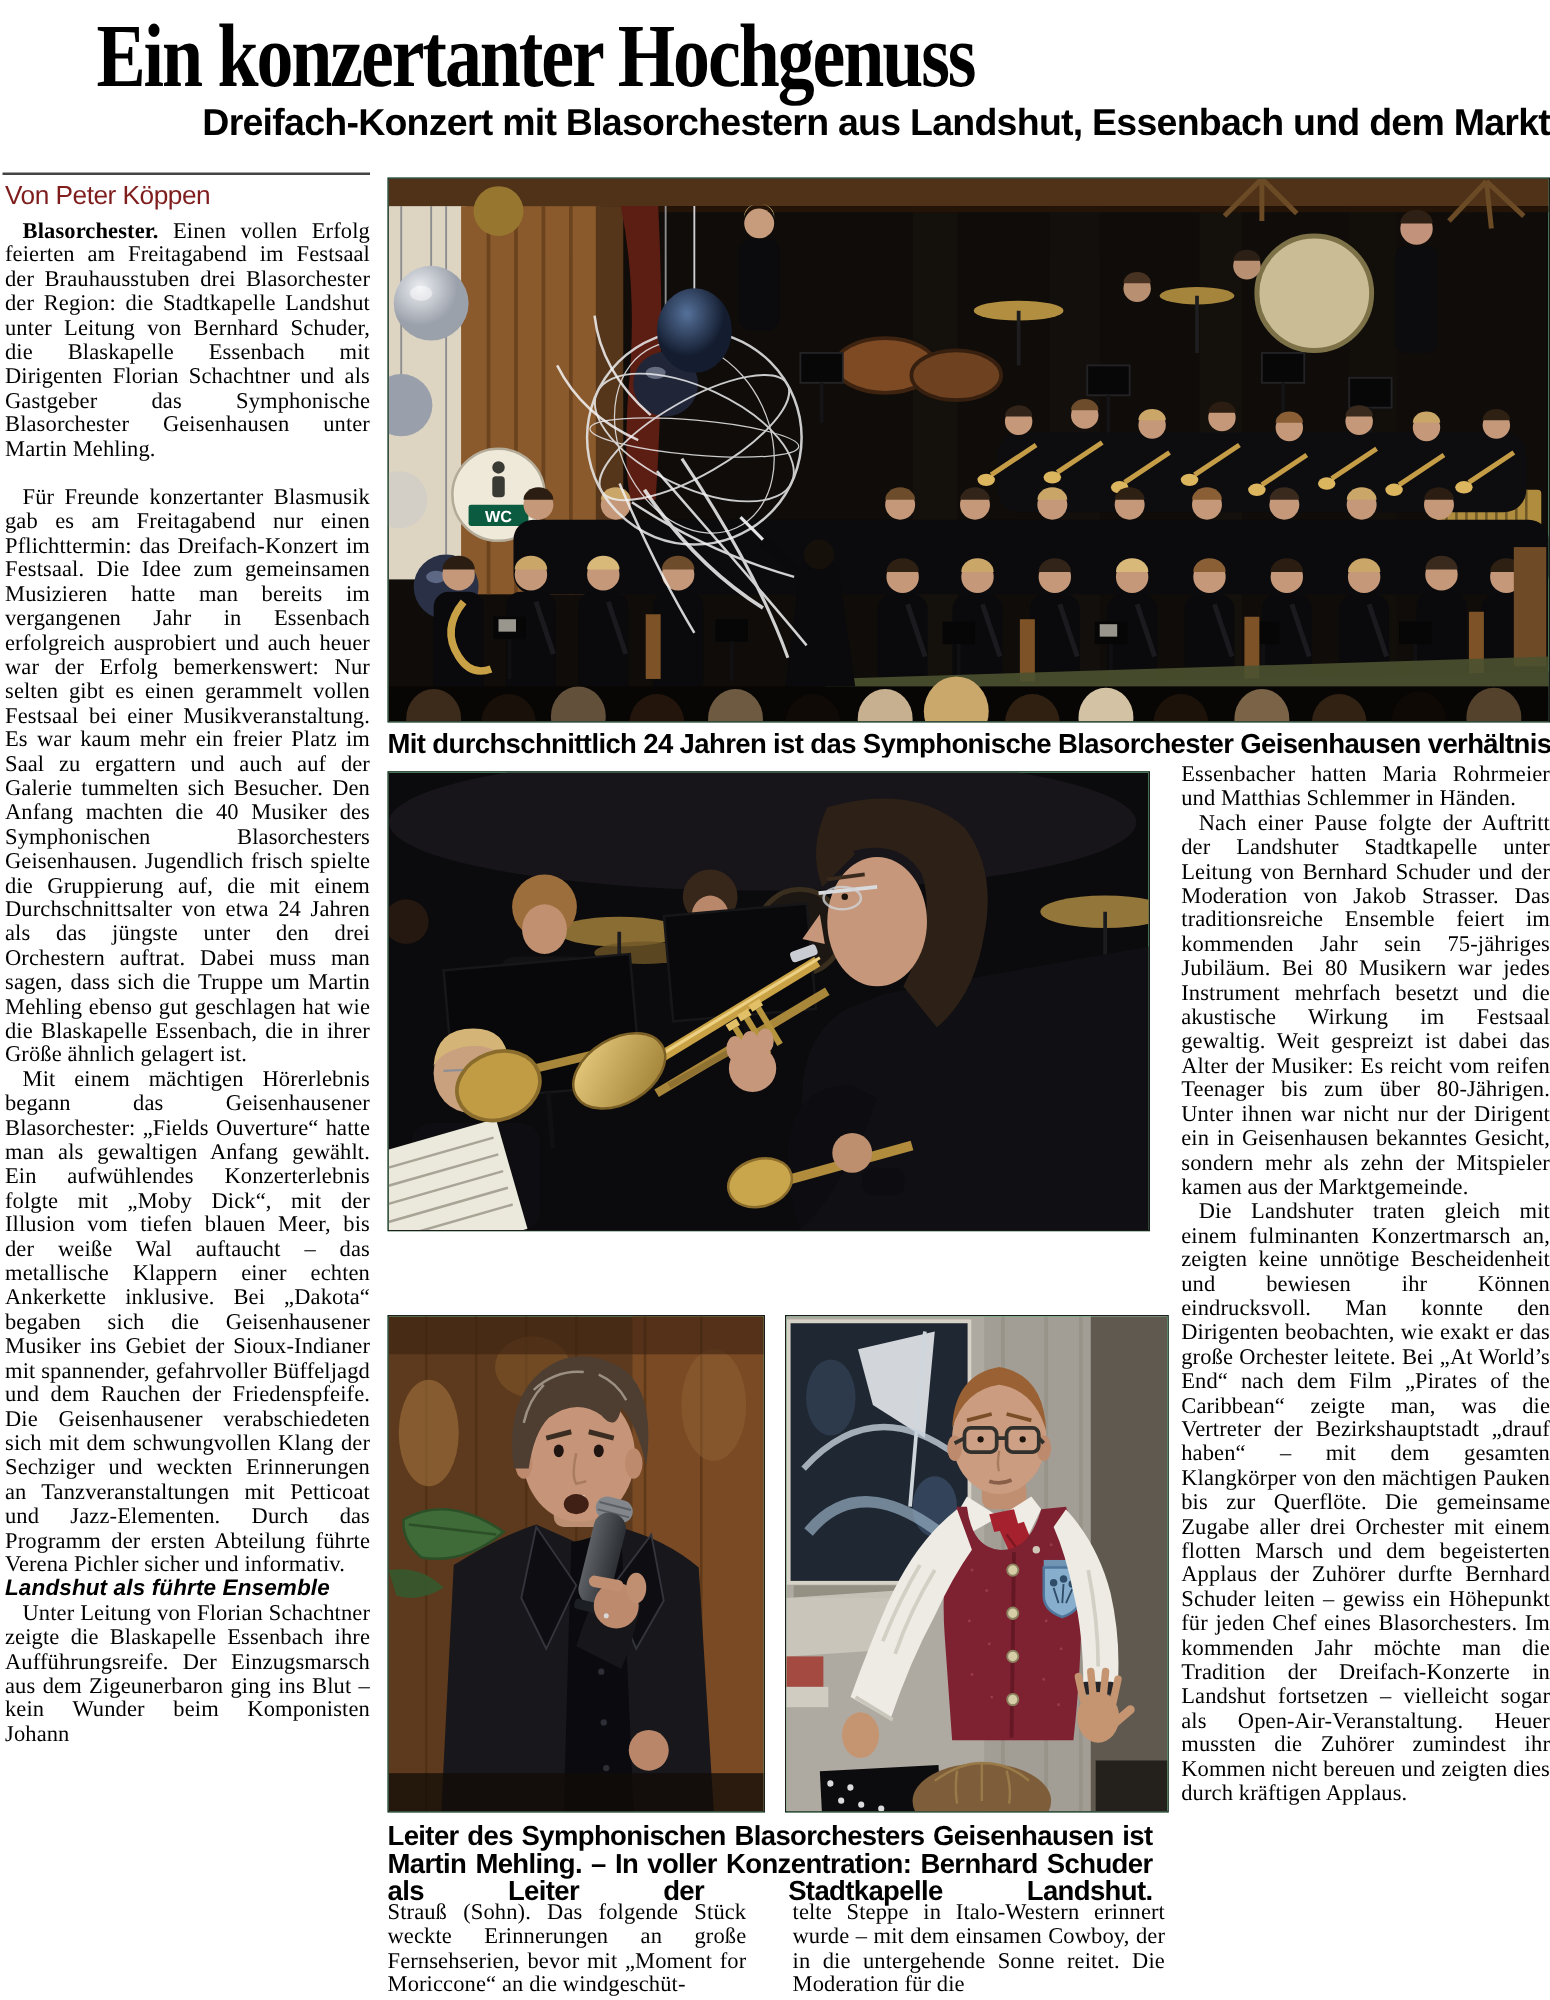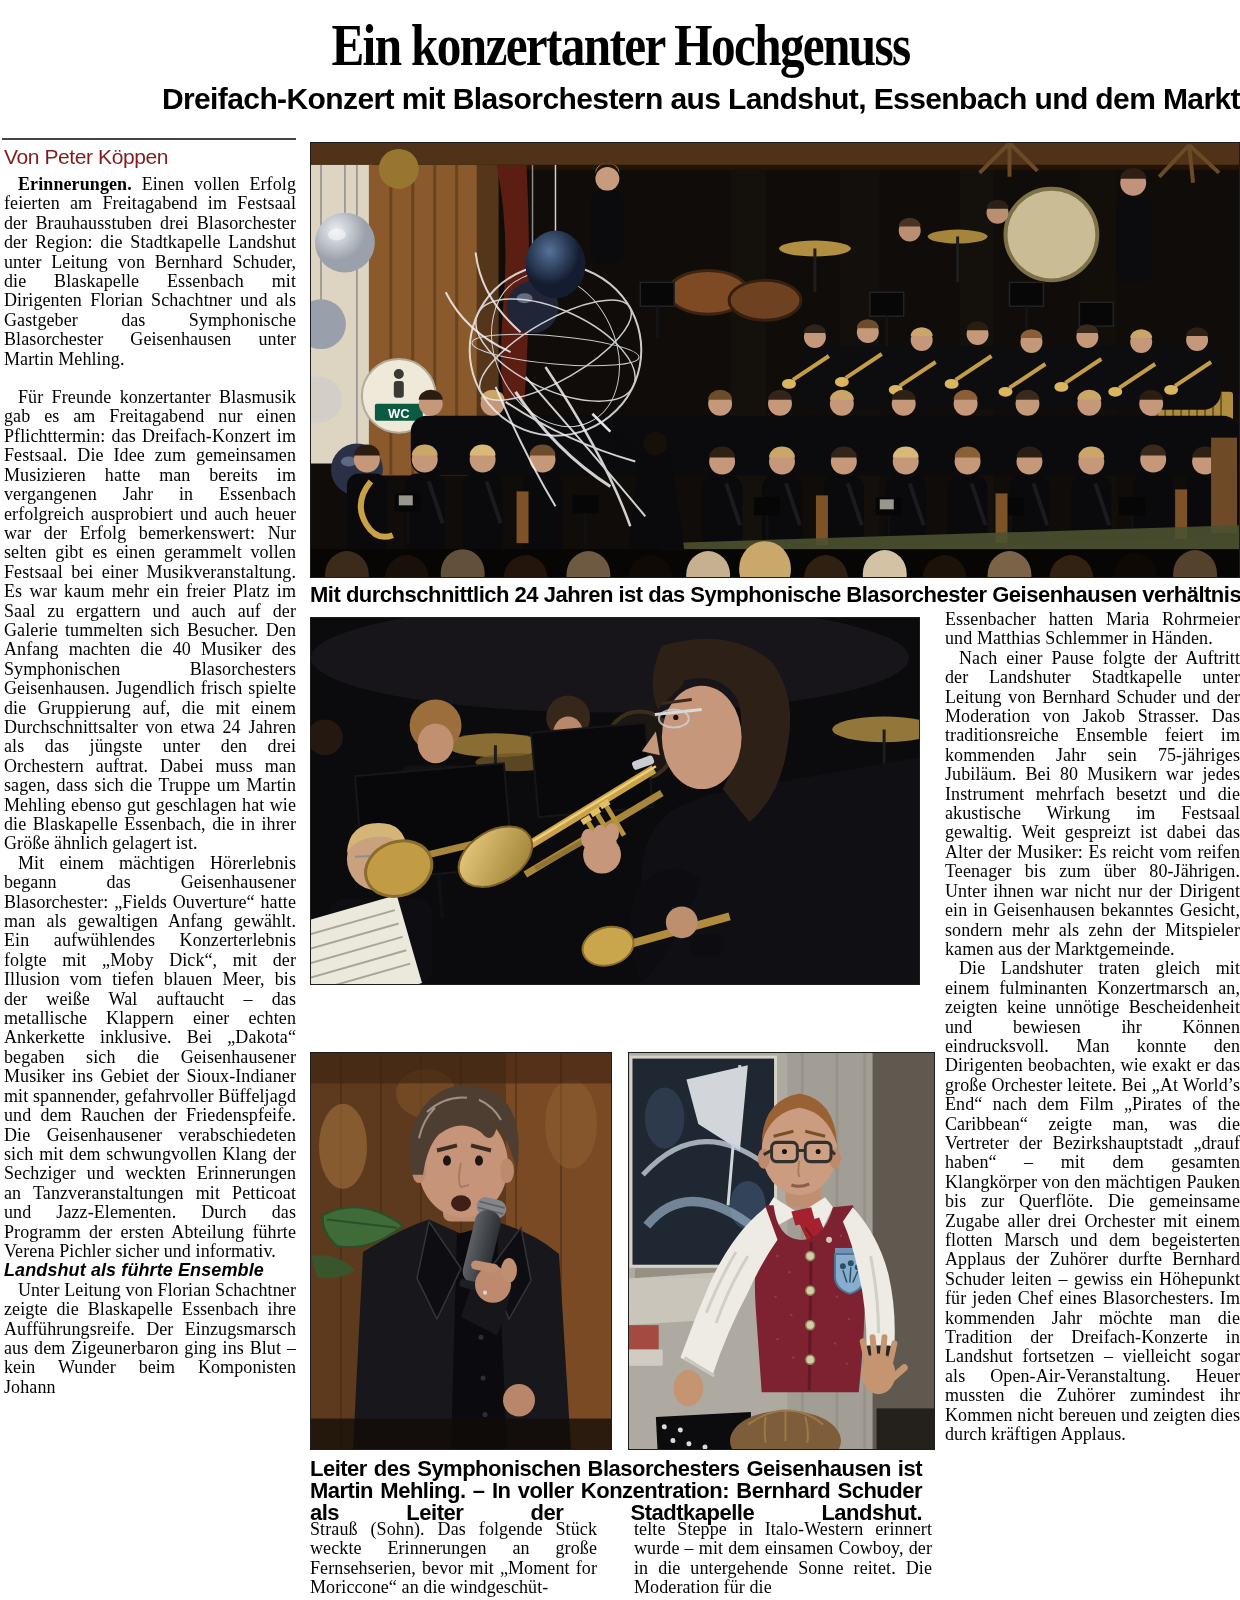--- a/index.html
+++ b/index.html
@@ -1,19 +1,19 @@
 <!DOCTYPE html>
 <html lang="de"><head>
 <meta charset="utf-8">
 <style>
   html,body{margin:0;padding:0;background:#ffffff;}
   #page{position:relative;width:1240px;height:1600px;background:#fff;color:#000;
         overflow:hidden;font-family:"Liberation Serif",serif;}
-  .headline{position:absolute;top:2px;left:0;width:1240px;text-align:center;
-        font-weight:700;font-size:60px;line-height:86px;letter-spacing:-2px;white-space:nowrap;}
+  .headline{position:absolute;top:2px;left:0;width:1240px;text-align:left;
+        font-weight:700;font-size:72px;line-height:86px;letter-spacing:-2px;white-space:nowrap;}
   .headline>span{display:inline-block;transform:scaleX(.82);transform-origin:center;}
   .subheadline{position:absolute;top:82px;left:0;width:1240px;text-align:right;
         font-family:"Liberation Sans",sans-serif;font-weight:700;font-size:30px;
         letter-spacing:-.6px;white-space:nowrap;}
   .byline-rule{position:absolute;left:2px;top:138px;width:294px;height:2px;background:#444;}
   .byline{position:absolute;left:4px;top:145px;font-family:"Liberation Sans",sans-serif;
         font-size:21px;letter-spacing:-.4px;color:#7f1d1d;}
   .colL{position:absolute;left:4px;top:175px;width:292px;height:1425px;overflow:hidden;}
   .colR{position:absolute;left:945px;top:610px;width:295px;height:990px;overflow:hidden;}
   .body-text p{margin:0;text-align:justify;font-size:18px;line-height:19.4px;
@@ -35,21 +35,21 @@
 <body>
 
 <div id="page">
 
   <div class="headline"><span>Ein konzertanter Hochgenuss</span></div>
   <div class="subheadline">Dreifach-Konzert mit Blasorchestern aus Landshut, Essenbach und dem Markt</div>
   <div class="byline-rule"></div>
   <div class="byline">Von Peter Köppen</div>
 
   <div class="colL body-text">
-    <p class="indent"><b>Erinnerungen.</b> <span>Einen vollen Erfolg feierten am Freitagabend im Festsaal der Brauhausstuben drei Blasorchester der Region: die Stadtkapelle Landshut unter Leitung von Bernhard Schuder, die Blaskapelle Essenbach mit Dirigenten Florian Schachtner und als Gastgeber das Symphonische Blasorchester Geisenhausen unter Martin Mehling.</span></p>
+    <p class="indent"><b>Blasorchester.</b> <span>Einen vollen Erfolg feierten am Freitagabend im Festsaal der Brauhausstuben drei Blasorchester der Region: die Stadtkapelle Landshut unter Leitung von Bernhard Schuder, die Blaskapelle Essenbach mit Dirigenten Florian Schachtner und als Gastgeber das Symphonische Blasorchester Geisenhausen unter Martin Mehling.</span></p>
     <p class="indent gap-top">Für Freunde konzertanter Blasmusik gab es am Freitagabend nur einen Pflichttermin: das Dreifach-Konzert im Festsaal. Die Idee zum gemeinsamen Musizieren hatte man bereits im vergangenen Jahr in Essenbach erfolgreich ausprobiert und auch heuer war der Erfolg bemerkenswert: Nur selten gibt es einen gerammelt vollen Festsaal bei einer Musikveranstaltung. Es war kaum mehr ein freier Platz im Saal zu ergattern und auch auf der Galerie tummelten sich Besucher. Den Anfang machten die 40 Musiker des Symphonischen Blasorchesters Geisenhausen. Jugendlich frisch spielte die Gruppierung auf, die mit einem Durchschnittsalter von etwa 24 Jahren als das jüngste unter den drei Orchestern auftrat. Dabei muss man sagen, dass sich die Truppe um Martin Mehling ebenso gut geschlagen hat wie die Blaskapelle Essenbach, die in ihrer Größe ähnlich gelagert ist.</p>
     <p class="indent">Mit einem mächtigen Hörerlebnis begann das Geisenhausener Blasorchester: „Fields Ouverture“ hatte man als gewaltigen Anfang gewählt. Ein aufwühlendes Konzerterlebnis folgte mit „Moby Dick“, mit der Illusion vom tiefen blauen Meer, bis der weiße Wal auftaucht – das metallische Klappern einer echten Ankerkette inklusive. Bei „Dakota“ begaben sich die Geisenhausener Musiker ins Gebiet der Sioux-Indianer mit spannender, gefahrvoller Büffeljagd und dem Rauchen der Friedenspfeife. Die Geisenhausener verabschiedeten sich mit dem schwungvollen Klang der Sechziger und weckten Erinnerungen an Tanzveranstaltungen mit Petticoat und Jazz-Elementen. Durch das Programm der ersten Abteilung führte Verena Pichler sicher und informativ.</p>
     <p class="subhead">Landshut als führte Ensemble</p>
     <p class="indent">Unter Leitung von Florian Schachtner zeigte die Blaskapelle Essenbach ihre Aufführungsreife. Der Einzugsmarsch aus dem Zigeunerbaron ging ins Blut – kein Wunder beim Komponisten Johann</p>
   </div>
 
   <figure class="photo" style="left:310px;top:142px;width:930px;height:436px;margin:0;">
     <svg viewBox="0 0 930 436" preserveAspectRatio="none">
       <defs>
         <radialGradient id="g1ball" cx="40%" cy="30%">

